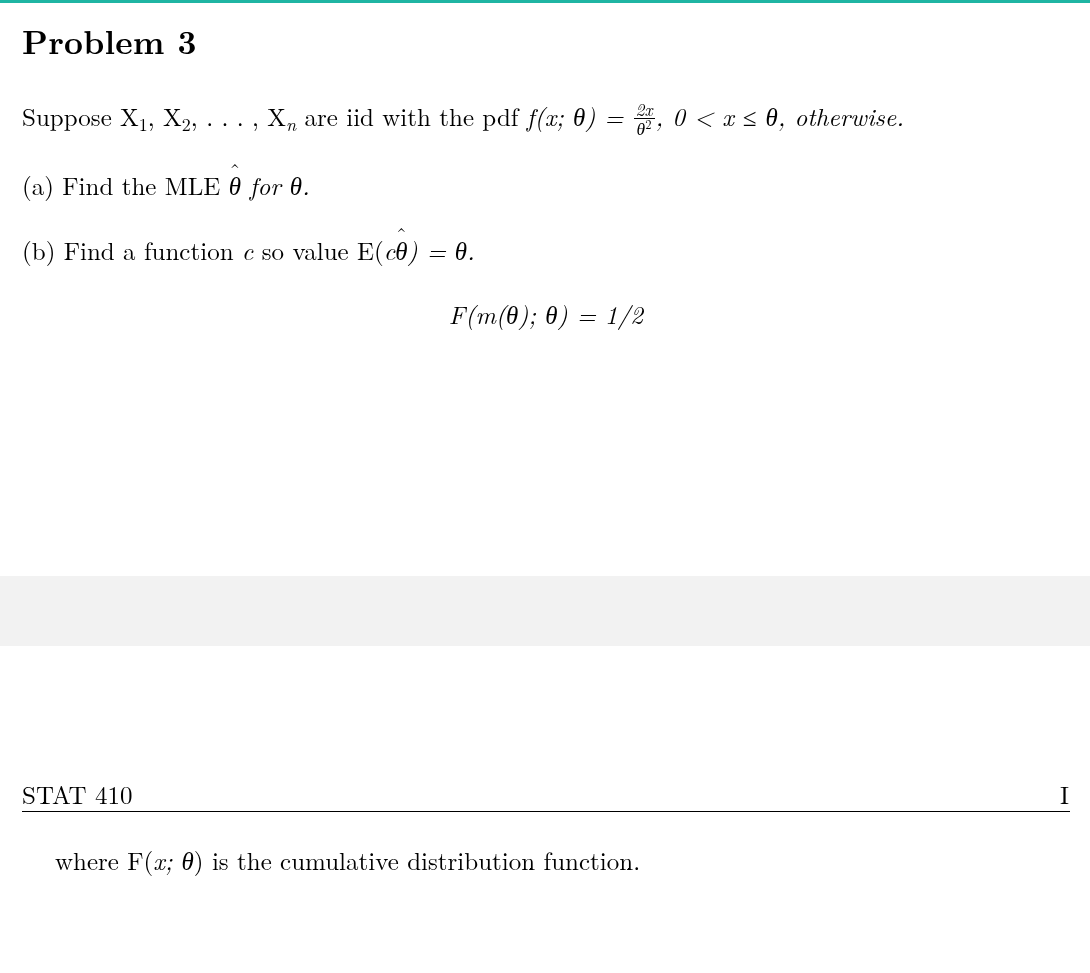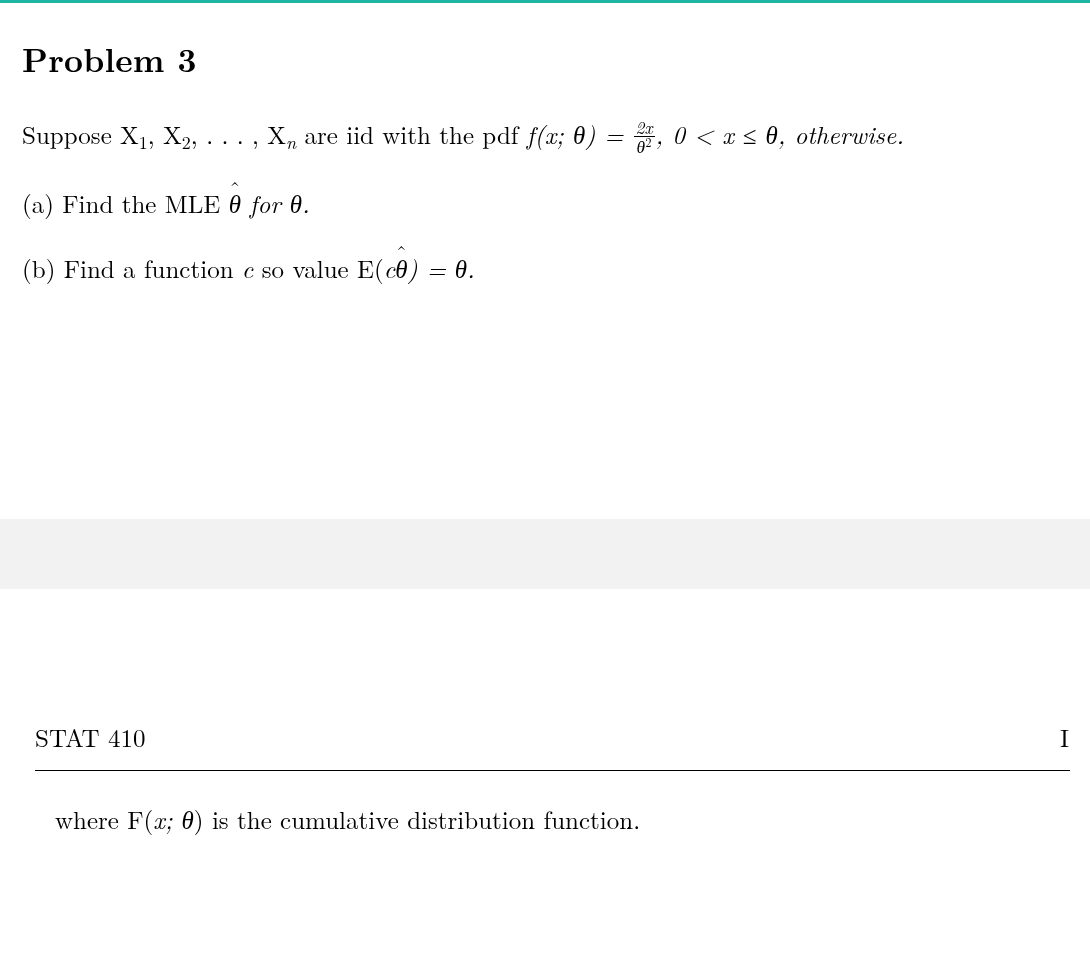--- a/index.html
+++ b/index.html
@@ -9,21 +9,21 @@
     background: #ffffff;
     font-family: "Latin Modern Roman", "CMU Serif", "Computer Modern", Georgia, "Times New Roman", serif;
     color: #000;
   }
   .top-border {
     height: 3px;
     background: #1fb5a3;
     width: 100%;
   }
   .page {
-    padding: 32px 20px 40px 22px;
+    padding: 14px 20px 40px 22px;
   }
   .problem-title {
     font-weight: 700;
     font-size: 33px;
     margin: 0 0 34px 0;
     letter-spacing: 0.2px;
   }
   .body-text {
     font-size: 25px;
     line-height: 1.45;
@@ -85,23 +85,21 @@
     margin-top: 165px;
   }
   .footer-zone {
     padding: 130px 20px 0 22px;
   }
   .footer-row {
     display: flex;
     align-items: baseline;
     justify-content: space-between;
     font-size: 25px;
-    padding-bottom: 16px;
     border-bottom: 1.5px solid #000;
-    margin-left: 13px;
   }
   .footer-left {
     font-size: 25px;
   }
   .footer-center {
     font-weight: 700;
     font-size: 30px;
     text-align: center;
     flex: 1;
     margin-left: 130px;
@@ -132,20 +130,21 @@
 
   <p class="body-text">
     <span>(a) Find the MLE </span><span class="hat-wrap math-it"><span class="hat">ˆ</span><span>θ</span></span><span class="math-it"> for θ.</span>
   </p>
 
   <p class="body-text">
     <span>(b) Find a function </span><span class="math-it">c</span><span> so value E(</span><span class="math-it">c</span><span class="hat-wrap math-it"><span class="hat">ˆ</span><span>θ</span></span><span class="math-it">) = θ.</span>
   </p>
 
 
+  <div class="eqline math-it">F(m(θ); θ) = 1/2</div>
 
 </div>
 
 <div class="page-gap"></div>
 
 <div class="footer-zone">
   <div class="footer-row">
     <div class="footer-left">STAT 410</div>
     <div class="footer-right-clip">I</div>
   </div>

